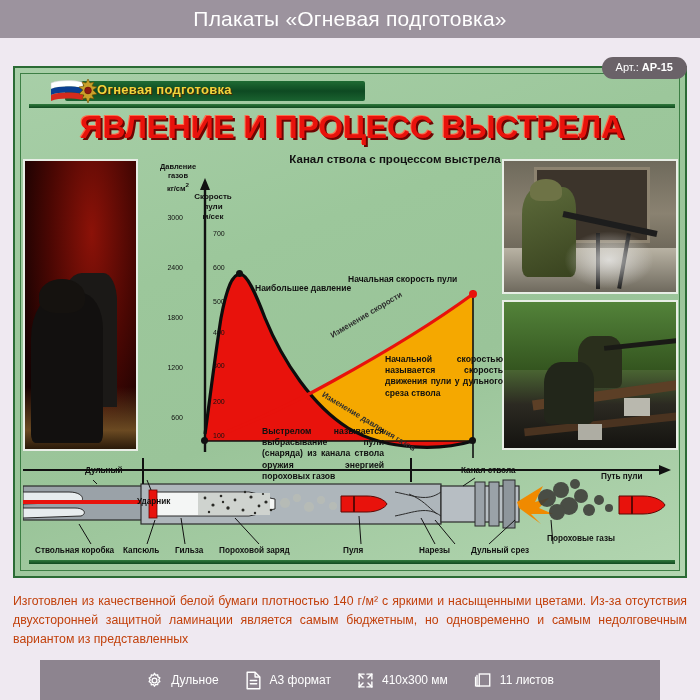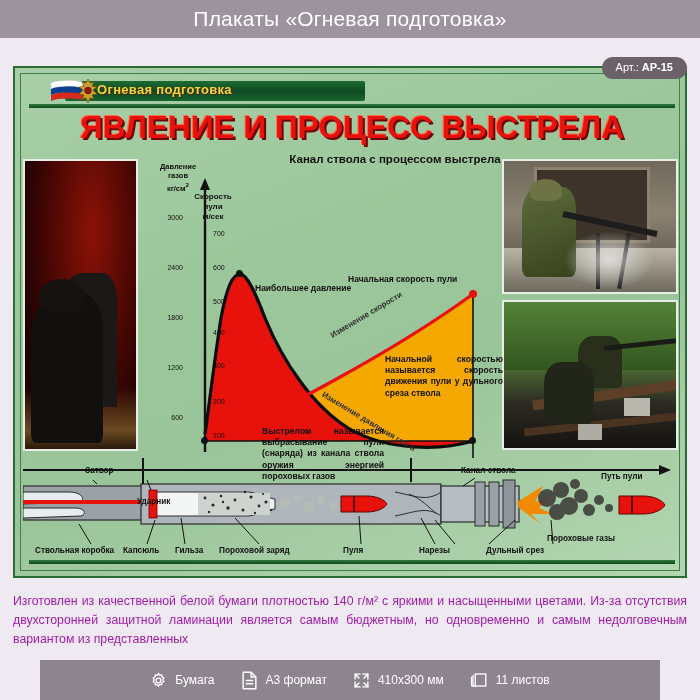--- a/index.html
+++ b/index.html
@@ -165,21 +165,21 @@
   .dot{position:absolute;width:7px;height:7px;border-radius:50%;background:#111;}
   .dot-red{background:#e8120c;width:8px;height:8px;}
 
   
   .barrel{position:absolute;left:8px;top:390px;width:658px;height:110px;}
   .blab{position:absolute;font-size:8.2px;font-weight:bold;color:#101010;white-space:nowrap;}
 
   
   .desc{
     position:absolute;left:13px;top:592px;width:674px;
-    font-size:12.3px;color:#a21caf;line-height:1.55;text-align:justify;
+    font-size:12.3px;color:#c2410c;line-height:1.55;text-align:justify;
     font-family:"Liberation Sans", sans-serif;
   }
 
   
   .specs{
     position:absolute;left:40px;bottom:0;width:620px;height:40px;
     background:#8d848f;display:flex;align-items:center;justify-content:center;gap:26px;
   }
   .spec{display:flex;align-items:center;gap:8px;color:#ffffff;font-size:12px;}
   .spec svg{display:block;}
@@ -397,47 +397,47 @@
         <path d="M338,86 L336,58" stroke="#111" stroke-width="1" fill="none"></path>
         <path d="M412,86 L398,60" stroke="#111" stroke-width="1" fill="none"></path>
         <path d="M432,86 L412,62" stroke="#111" stroke-width="1" fill="none"></path>
         <path d="M466,86 L492,62" stroke="#111" stroke-width="1" fill="none"></path>
         <path d="M530,86 L528,62" stroke="#111" stroke-width="1" fill="none"></path>
         <path d="M70,22 L74,26" stroke="#111" stroke-width="1" fill="none"></path>
         <path d="M124,22 L128,32" stroke="#111" stroke-width="1" fill="none"></path>
         <path d="M452,20 L440,28" stroke="#111" stroke-width="1" fill="none"></path>
       </svg>
 
-      <div class="blab" style="left:62px;top:8px;">Затвор</div>
+      <div class="blab" style="left:62px;top:8px;">Дульный</div>
       <div class="blab" style="left:114px;top:8px;margin-top:31px;">Ударник</div>
       <div class="blab" style="left:438px;top:8px;">Канал ствола</div>
       <div class="blab" style="left:578px;top:14px;">Путь пули</div>
 
       <div class="blab" style="left:12px;top:88px;">Ствольная коробка</div>
       <div class="blab" style="left:100px;top:88px;">Капсюль</div>
       <div class="blab" style="left:152px;top:88px;">Гильза</div>
       <div class="blab" style="left:196px;top:88px;">Пороховой заряд</div>
       <div class="blab" style="left:320px;top:88px;">Пуля</div>
       <div class="blab" style="left:396px;top:88px;">Нарезы</div>
-      <div class="blab" style="left:463px;top:88px;">Дульный срез</div>
+      <div class="blab" style="left:448px;top:88px;">Дульный срез</div>
       <div class="blab" style="left:524px;top:76px;">Пороховые газы</div>
     </div>
 
     <div class="greenrule" style="top:492px;"></div>
   </div>
 
   <div class="desc">Изготовлен из качественной белой бумаги плотностью 140 г/м² с яркими и насыщенными цветами. Из-за отсутствия двухсторонней защитной ламинации является самым бюджетным, но одновременно и самым недолговечным вариантом из представленных</div>
 
   <div class="specs">
     <div class="spec">
       <svg width="17" height="17" viewBox="0 0 24 24">
         <path d="M12 8.6a3.4 3.4 0 100 6.8 3.4 3.4 0 000-6.8z" fill="none" stroke="#fff" stroke-width="1.8"></path>
         <path d="M12 1.8l1.5 2.6 3-.5.4 3 2.7 1.4-1.6 2.6 1.6 2.6-2.7 1.4-.4 3-3-.5L12 20.2l-1.5-2.6-3 .5-.4-3-2.7-1.4 1.6-2.6-1.6-2.6 2.7-1.4.4-3 3 .5z" fill="none" stroke="#fff" stroke-width="1.8" stroke-linejoin="round"></path>
       </svg>
-      <span>Бумага</span>
+      <span>Дульное</span>
     </div>
     <div class="spec">
       <svg width="17" height="19" viewBox="0 0 20 24">
         <path d="M2 1.5h10l6 6v15H2z" fill="none" stroke="#fff" stroke-width="1.8" stroke-linejoin="round"></path>
         <path d="M12 1.5v6h6" fill="none" stroke="#fff" stroke-width="1.8" stroke-linejoin="round"></path>
         <path d="M6 12h8M6 16h8" stroke="#fff" stroke-width="1.8" stroke-linecap="round"></path>
       </svg>
       <span>А3 формат</span>
     </div>
     <div class="spec">

